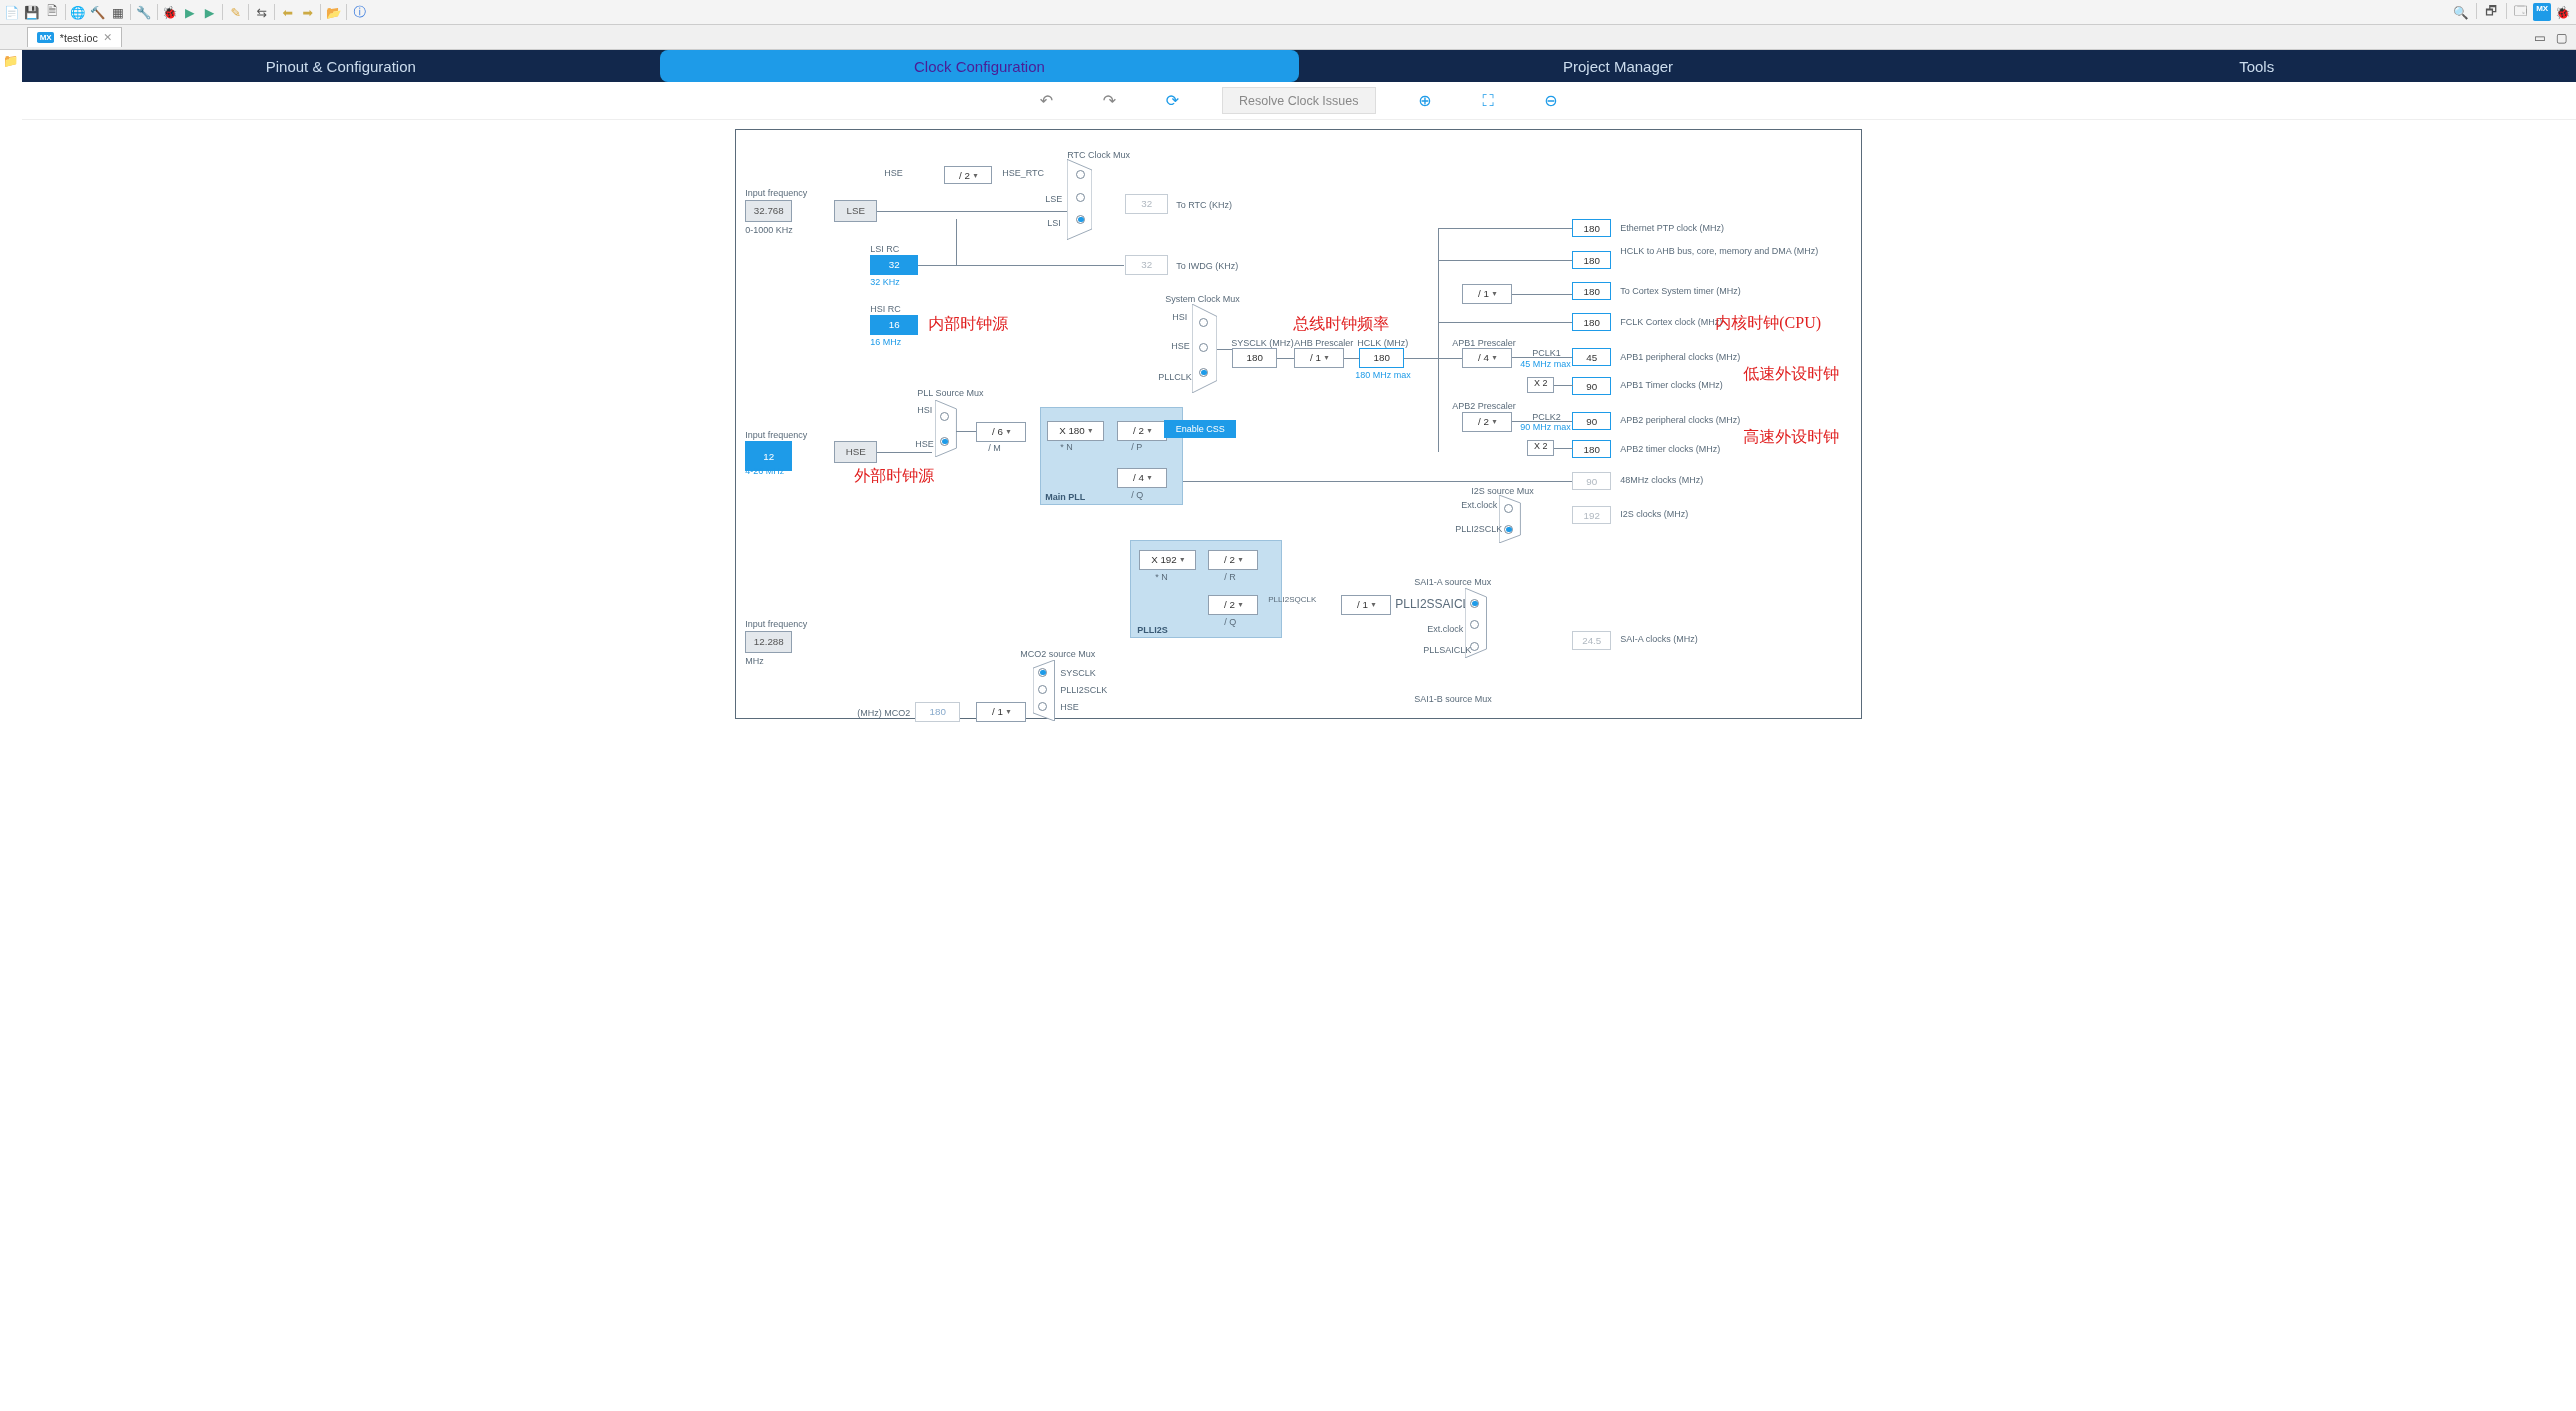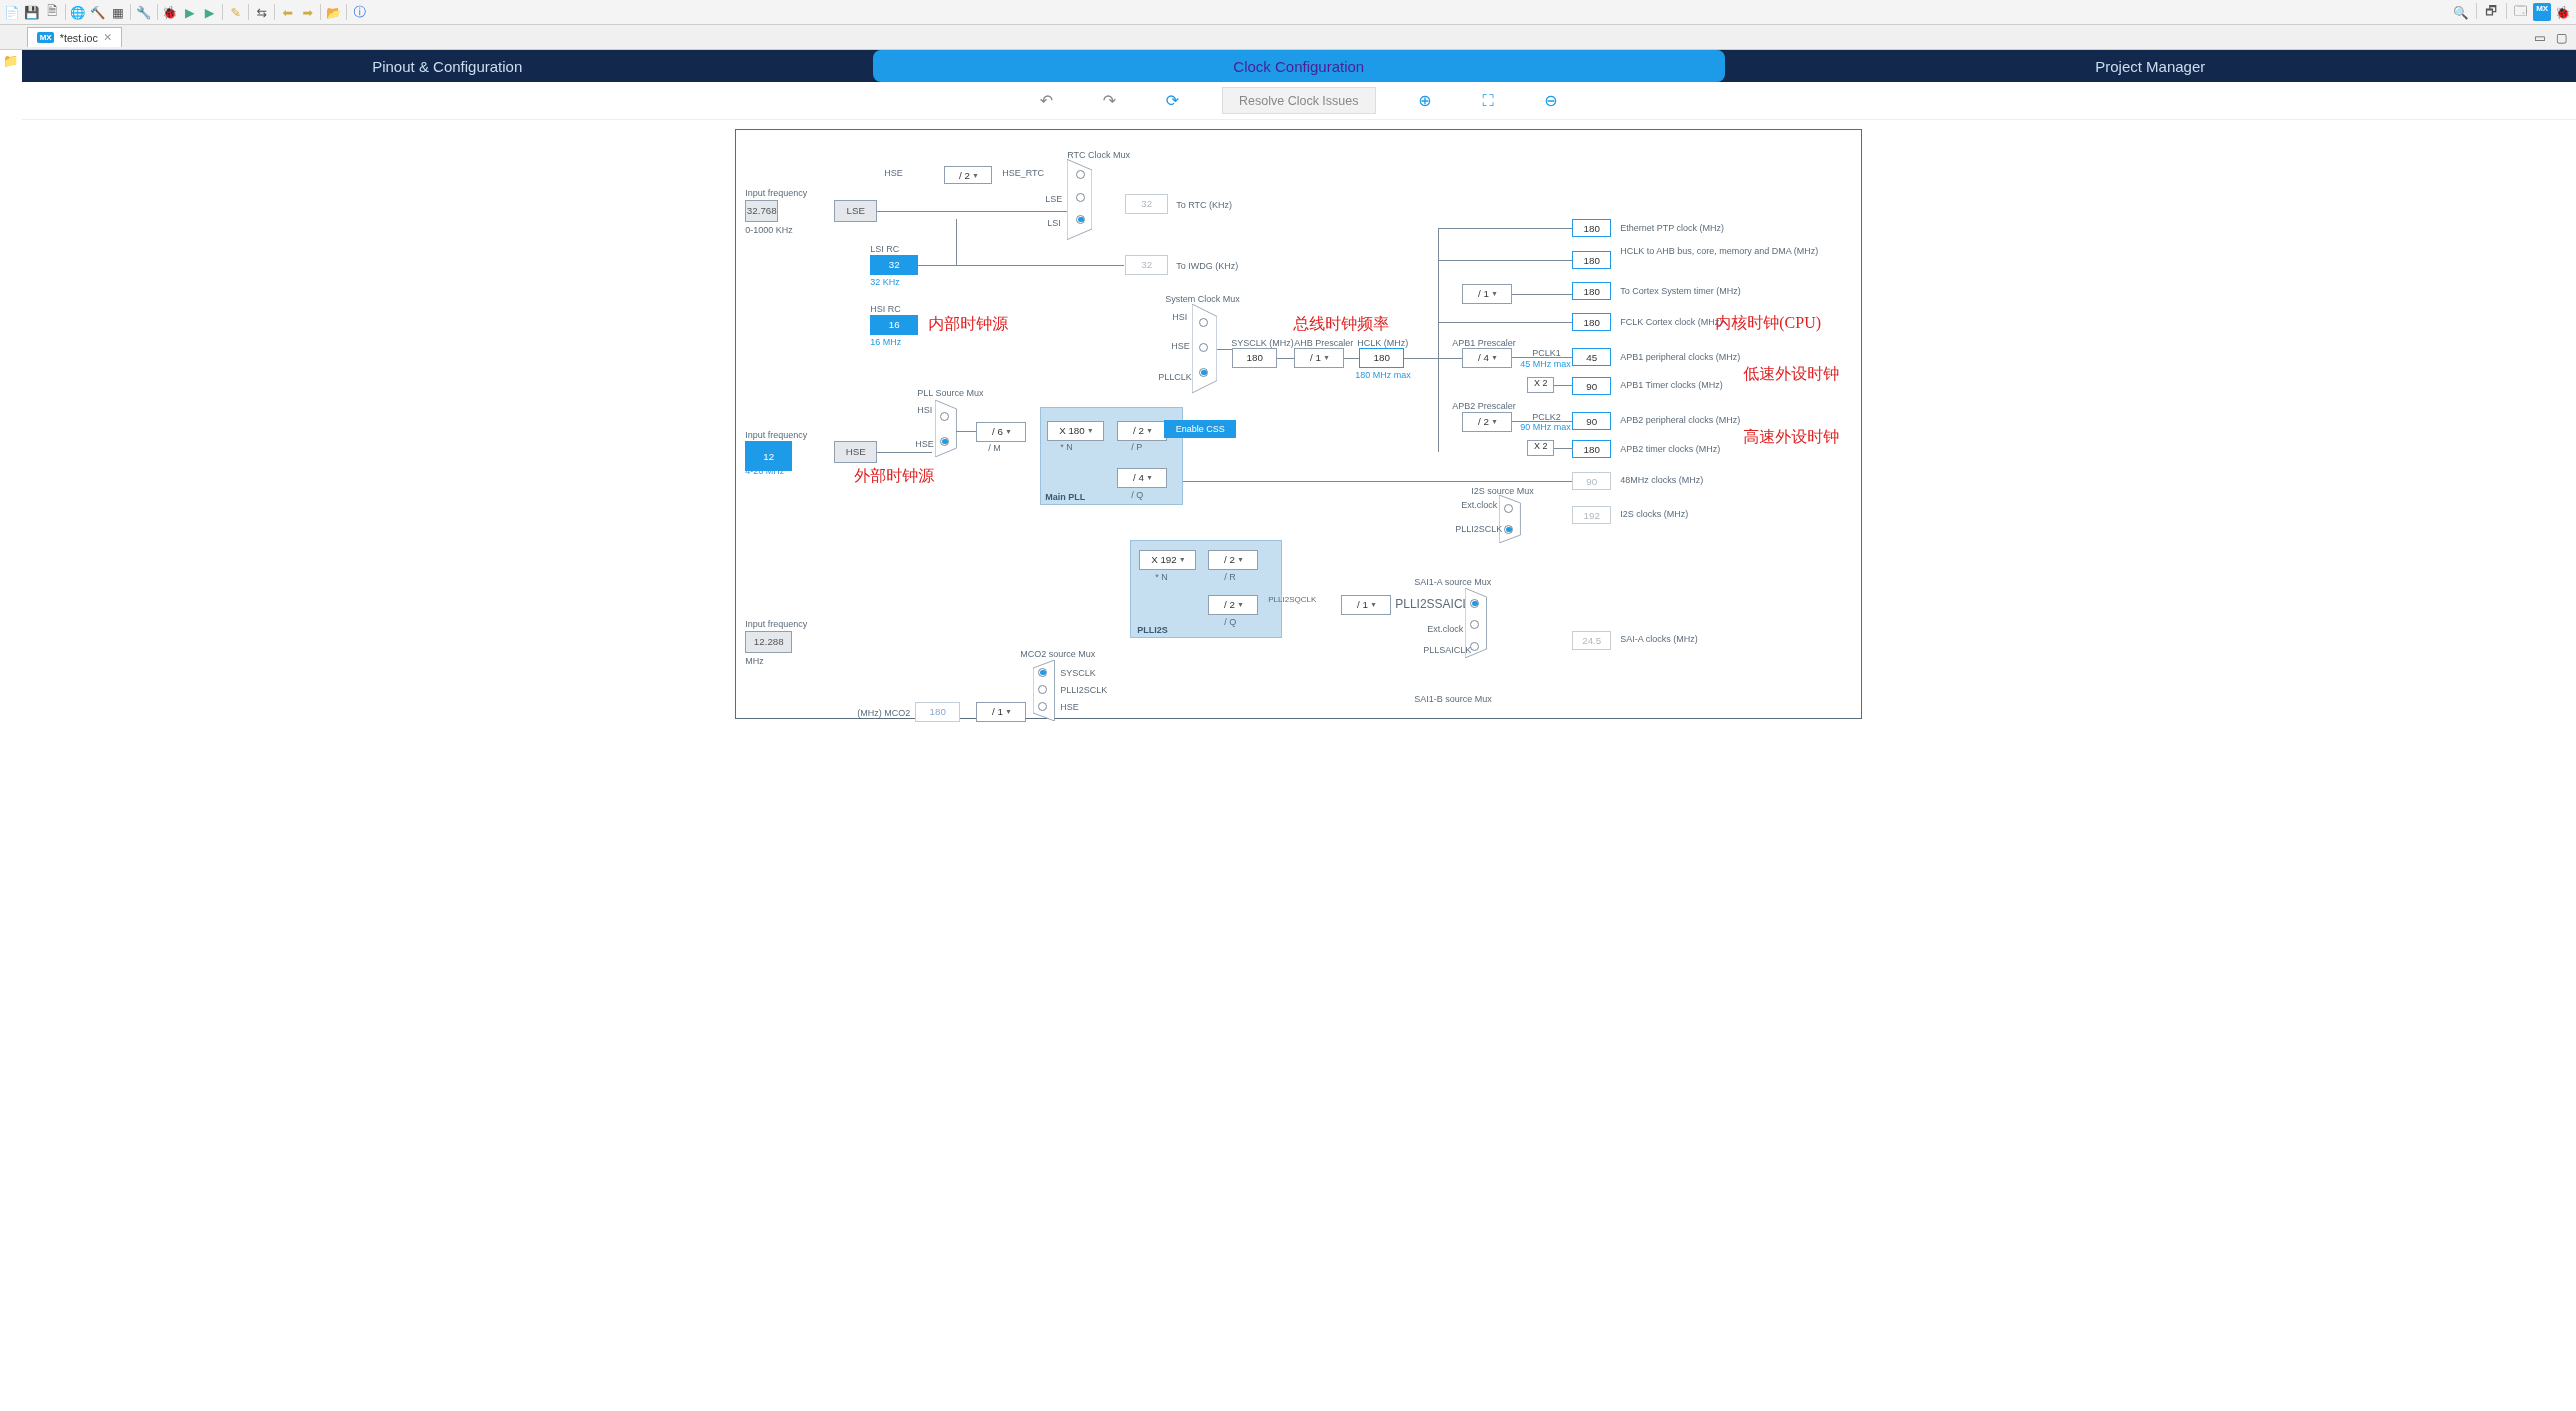--- a/index.html
+++ b/index.html
@@ -112,37 +112,40 @@
   <div class="main-tabs">
     <div class="main-tab">
         <span>Pinout &amp; Configuration</span>
       </div>
     <div class="main-tab active">
         <span>Clock Configuration</span>
       </div>
     <div class="main-tab">
         <span>Project Manager</span>
       </div>
+    <div class="main-tab">
+        <span>Tools</span>
+      </div>
   </div>
 
   <div class="action-bar">
     <span class="ab-btn">↶</span>
     <span class="ab-btn">↷</span>
     <span class="ab-btn blue">⟳</span>
     <div class="resolve-btn"><span>Resolve Clock Issues</span></div>
     <span class="ab-btn blue">⊕</span>
     <span class="ab-btn blue">⛶</span>
     <span class="ab-btn blue">⊖</span>
   </div>
 
   <div class="diagram-container">
     <div class="diagram">
 
       <div class="label" style="left:9px;top:58px">Input frequency</div>
-      <div class="box gray" style="left:9px;top:70px;width:33px;height:21.5px">
+      <div class="box gray" style="left:9px;top:70px;width:47px;height:21.5px">
           <span>32.768</span>
         </div>
       <div class="label" style="left:9px;top:95px">0-1000 KHz</div>
       <div class="box gray" style="left:98px;top:70px;width:43px;height:21.5px">
           <span>LSE</span>
         </div>
 
       <div class="label" style="left:134px;top:114px">LSI RC</div>
       <div class="box blue" style="left:134px;top:125px;width:48px;height:19.7px">
           <span>32</span>

